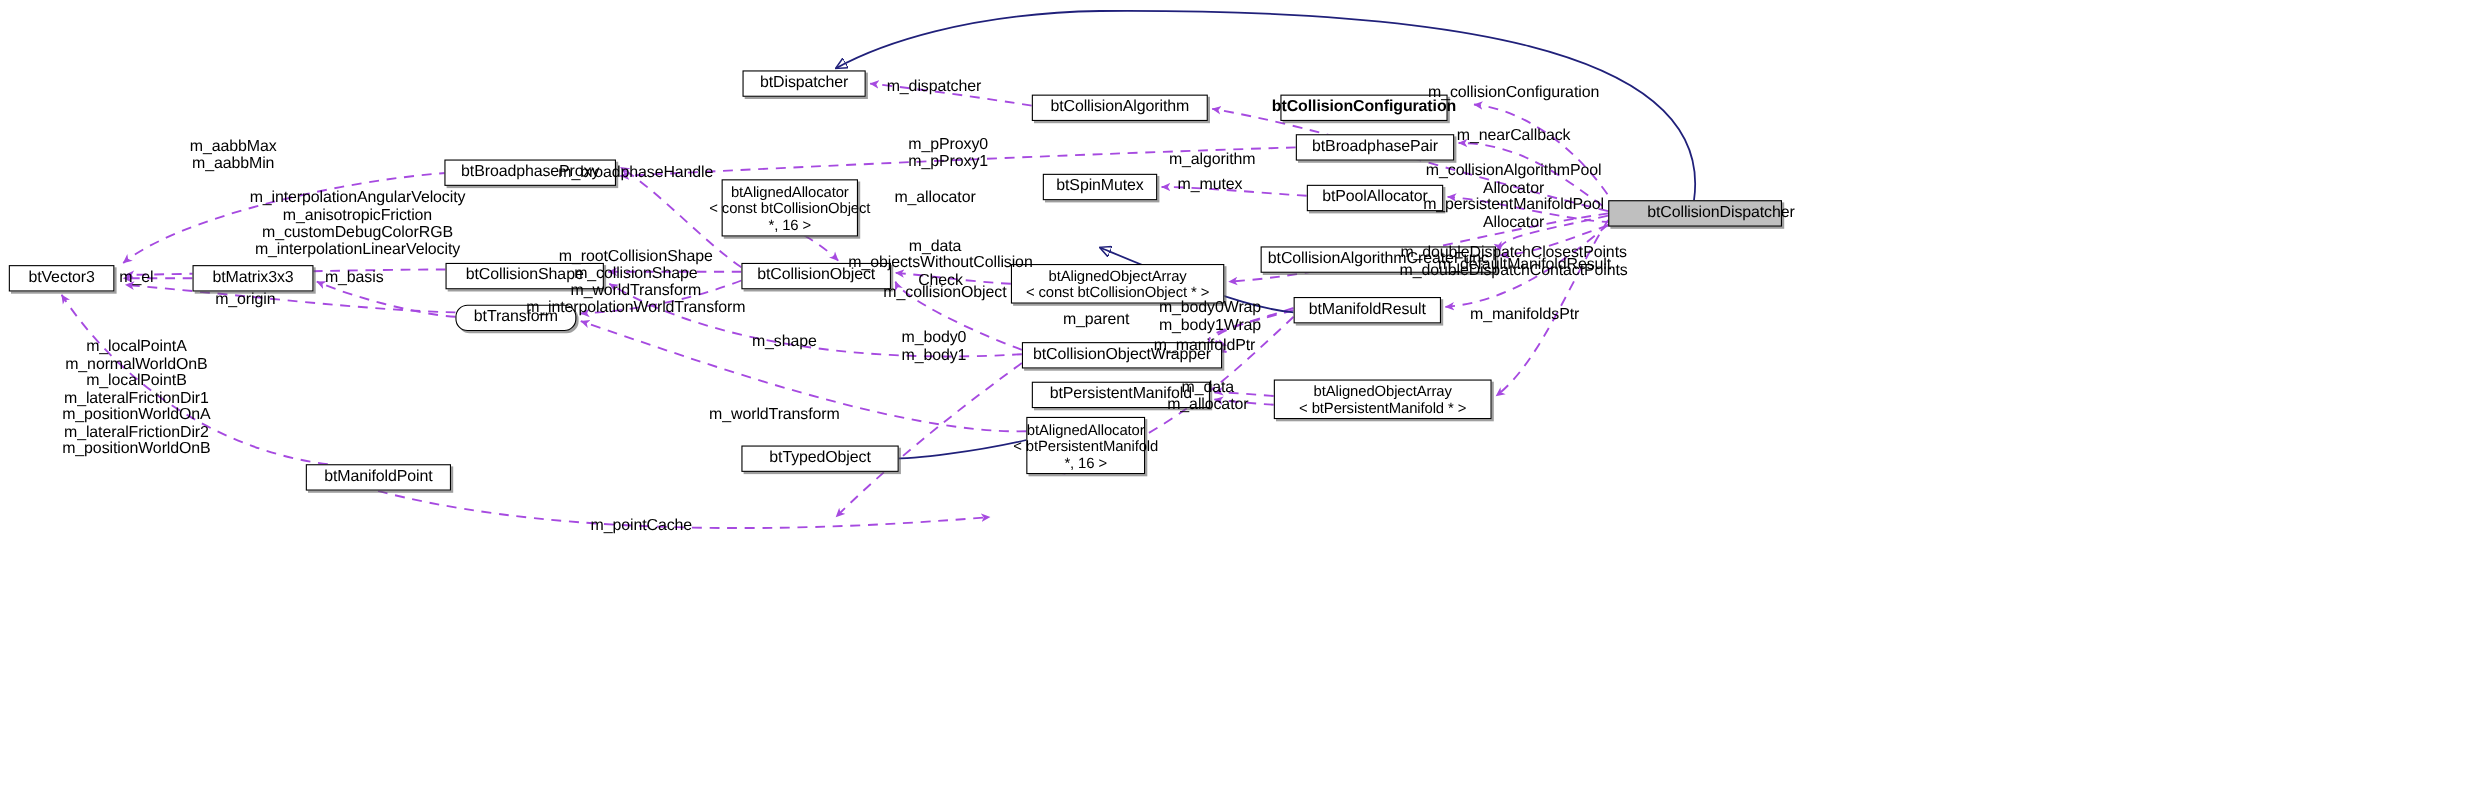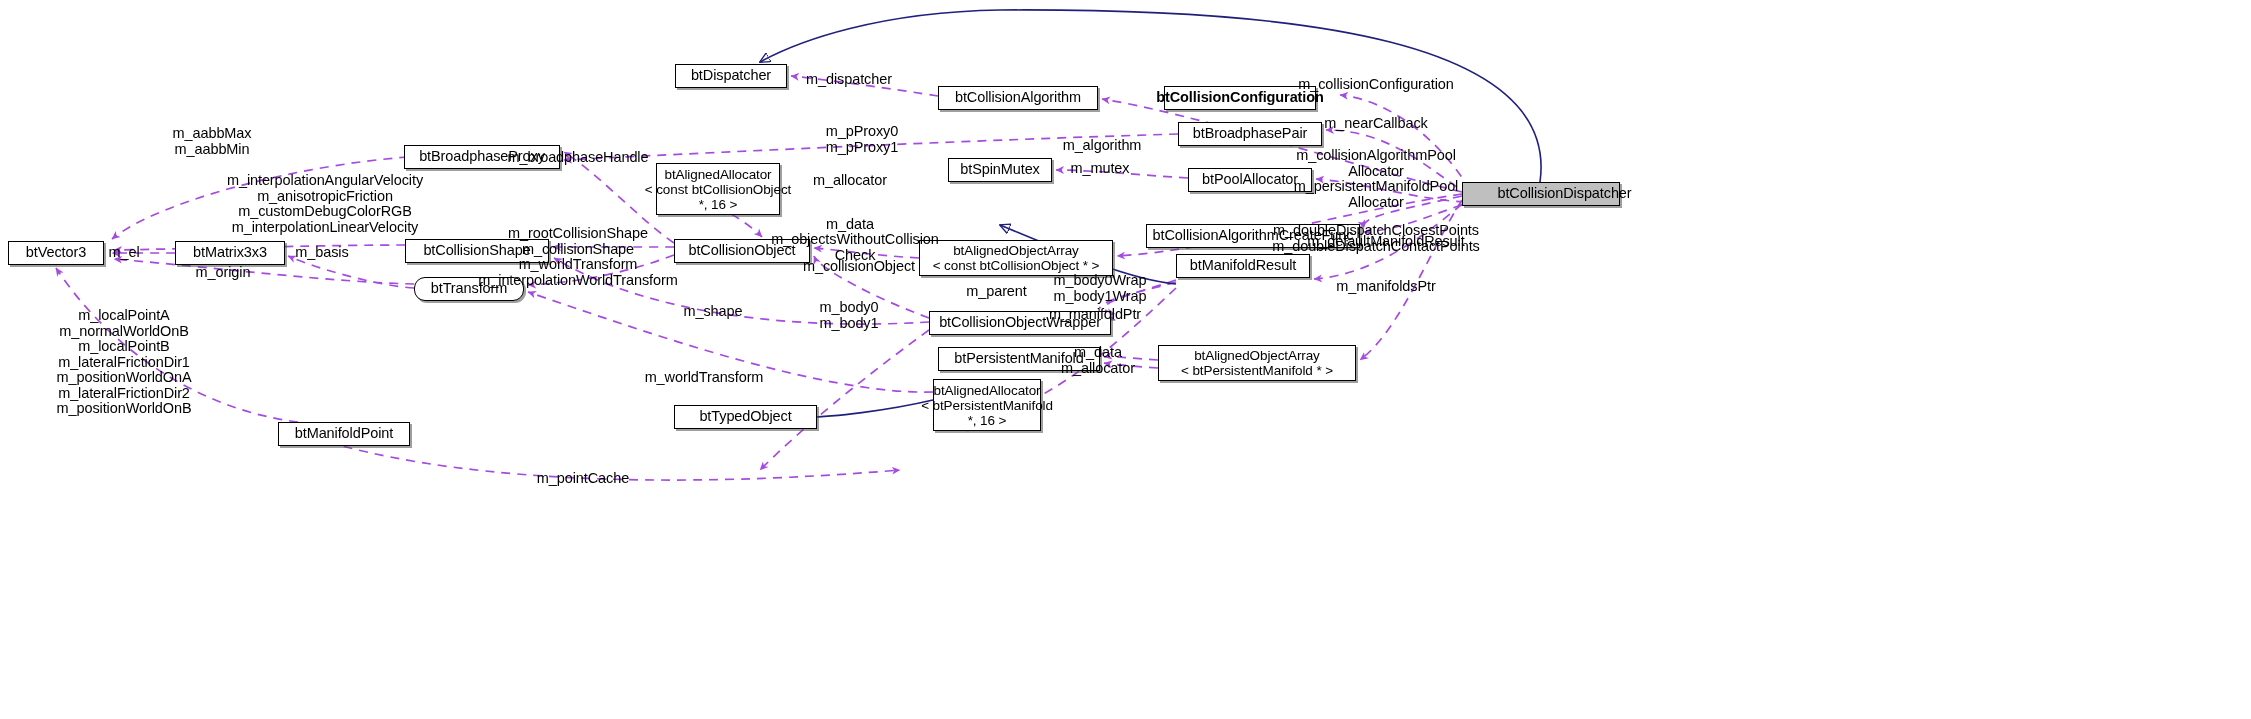--- a/index.html
+++ b/index.html
@@ -167,21 +167,21 @@
 &lt; const btCollisionObject * &gt;</span></div>
   <div class="node" style="left:929px;top:311px; width:182px; height:24px;"><span>btCollisionObjectWrapper</span></div>
   <div class="node" style="left:938px;top:347px; width:162px; height:24px;"><span>btPersistentManifold</span></div>
   <div class="node" style="left:933px;top:379px; width:108px; height:52px; font-size:13.5px; line-height:15px;"><span>btAlignedAllocator
 &lt; btPersistentManifold
 *, 16 &gt;</span></div>
   <div class="node" style="left:1164px;top:86px; width:152px; height:24px;font-weight:bold;"><span>btCollisionConfiguration</span></div>
   <div class="node" style="left:1178px;top:122px; width:144px; height:24px;"><span>btBroadphasePair</span></div>
   <div class="node" style="left:1188px;top:168px; width:124px; height:24px;"><span>btPoolAllocator</span></div>
   <div class="node" style="left:1146px;top:224px; width:214px; height:24px;"><span>btCollisionAlgorithmCreateFunc</span></div>
-  <div class="node" style="left:1176px;top:254px; width:134px; height:24px;"><span>btManifoldResult</span></div>
+  <div class="node" style="left:1176px;top:270px; width:134px; height:24px;"><span>btManifoldResult</span></div>
   <div class="node" style="left:1158px;top:345px; width:198px; height:36px; font-size:13.5px; line-height:15px;"><span>btAlignedObjectArray
 &lt; btPersistentManifold * &gt;</span></div>
   <div class="node highlight" style="left:1462px;top:182px; width:158px; height:24px;"><span>btCollisionDispatcher</span></div>
 
   <div class="elabel" style="left:212px; top:126px;"><span>m_aabbMax
 m_aabbMin</span></div>
   <div class="elabel" style="left:325px; top:173px;"><span>m_interpolationAngularVelocity
 m_anisotropicFriction
 m_customDebugColorRGB
 m_interpolationLinearVelocity</span></div>

